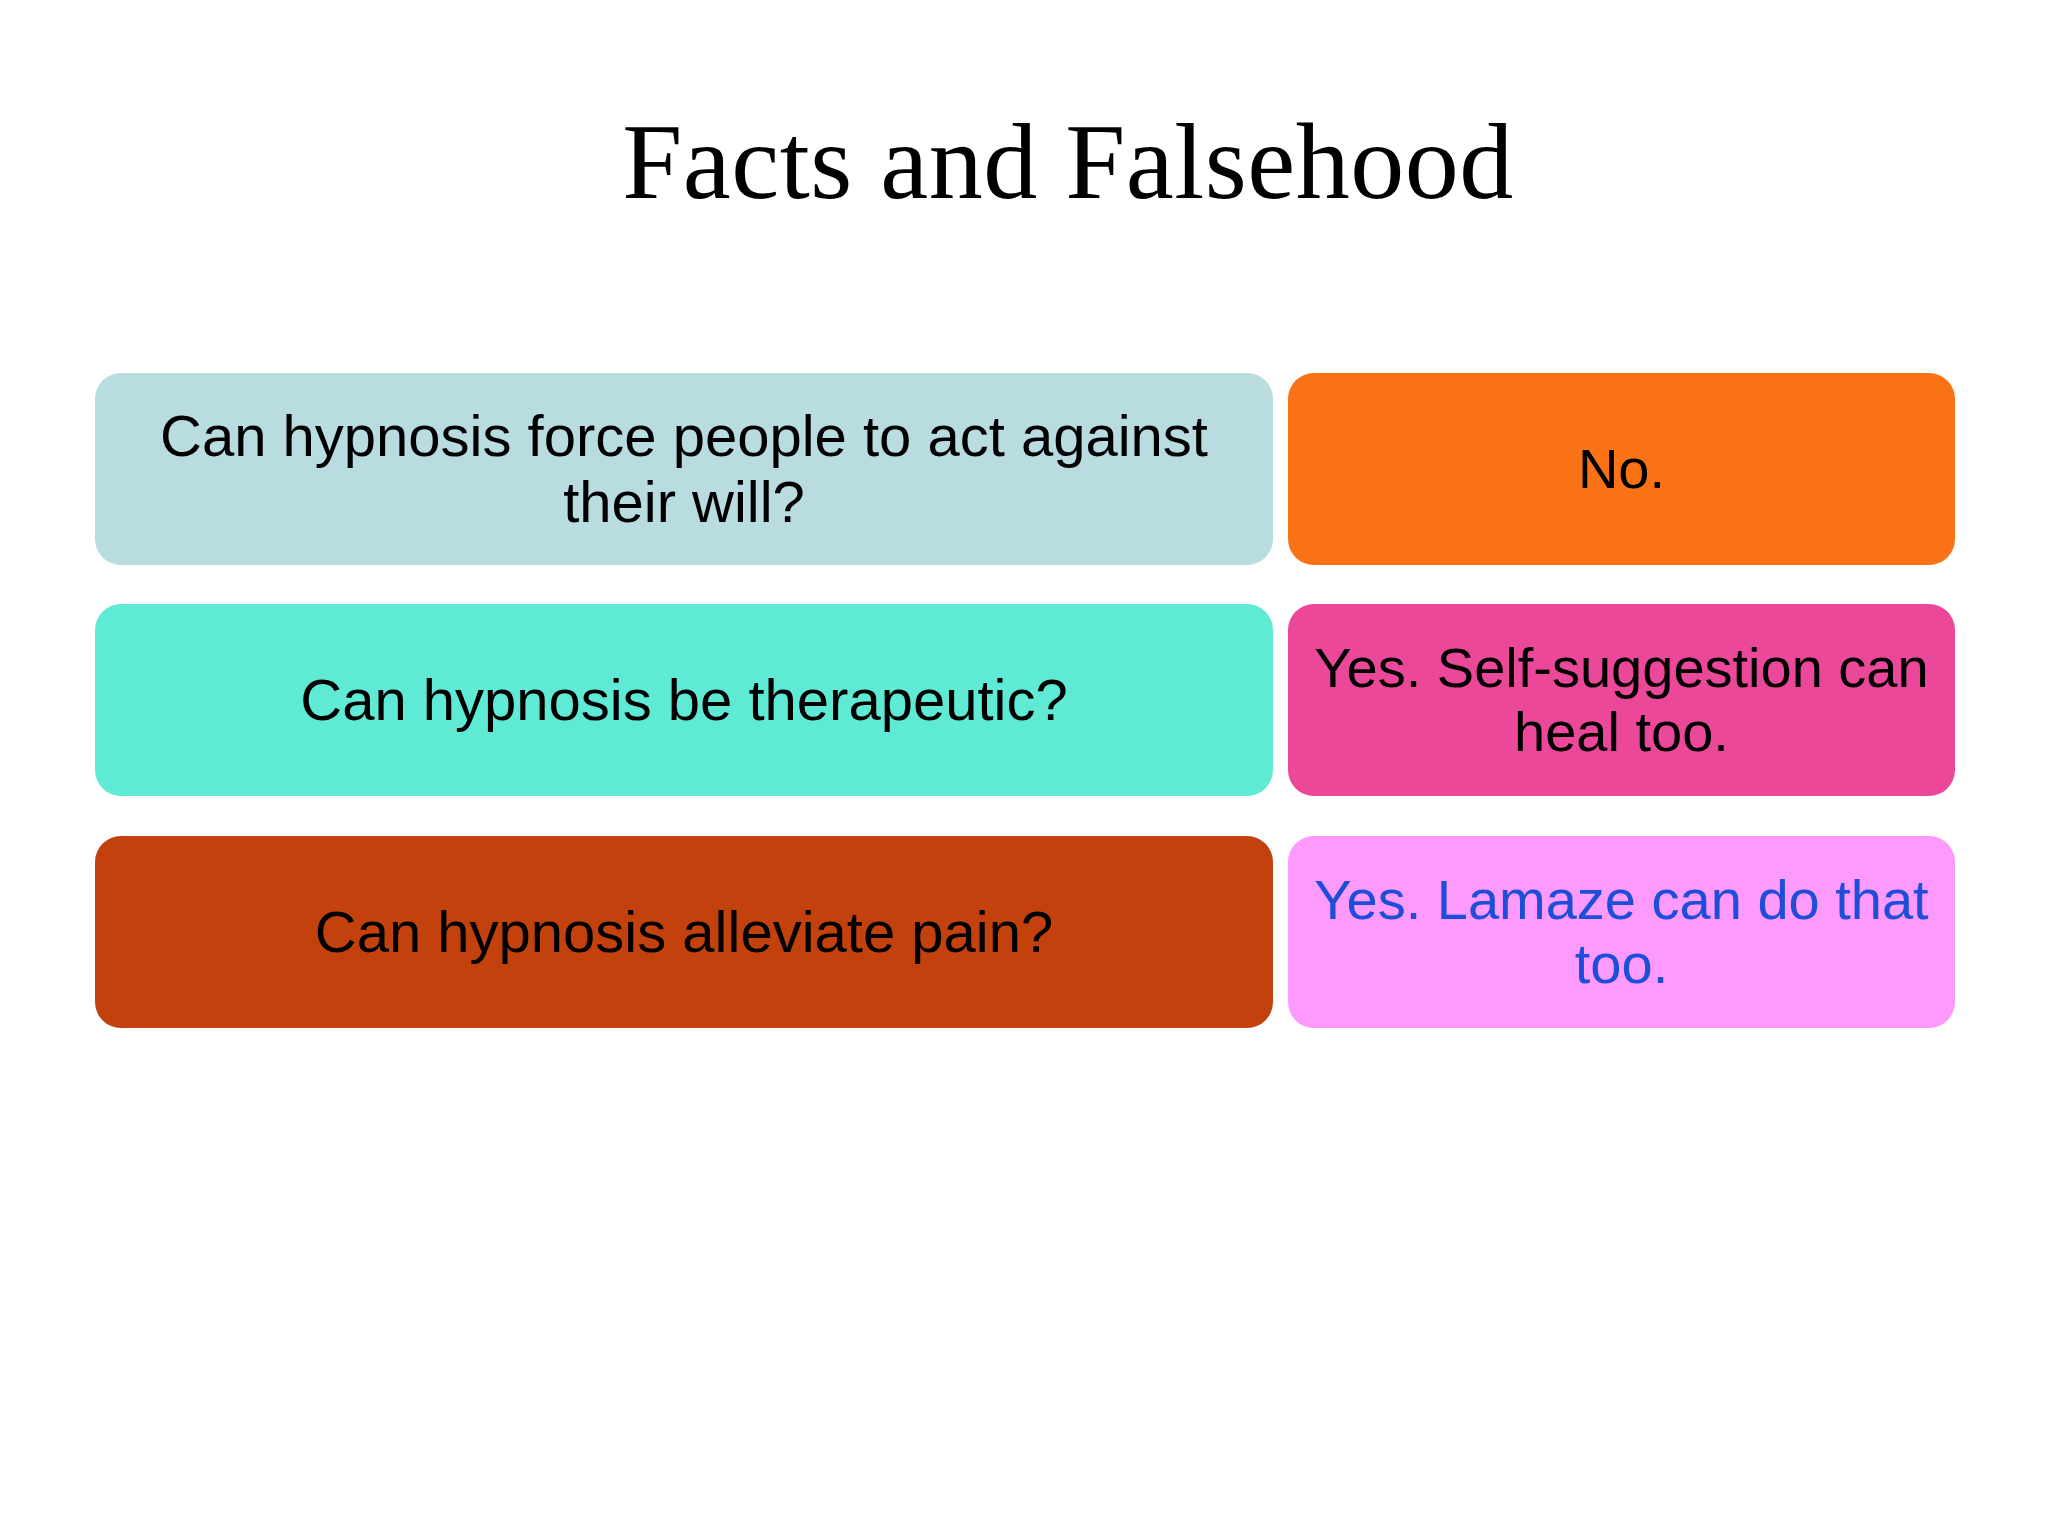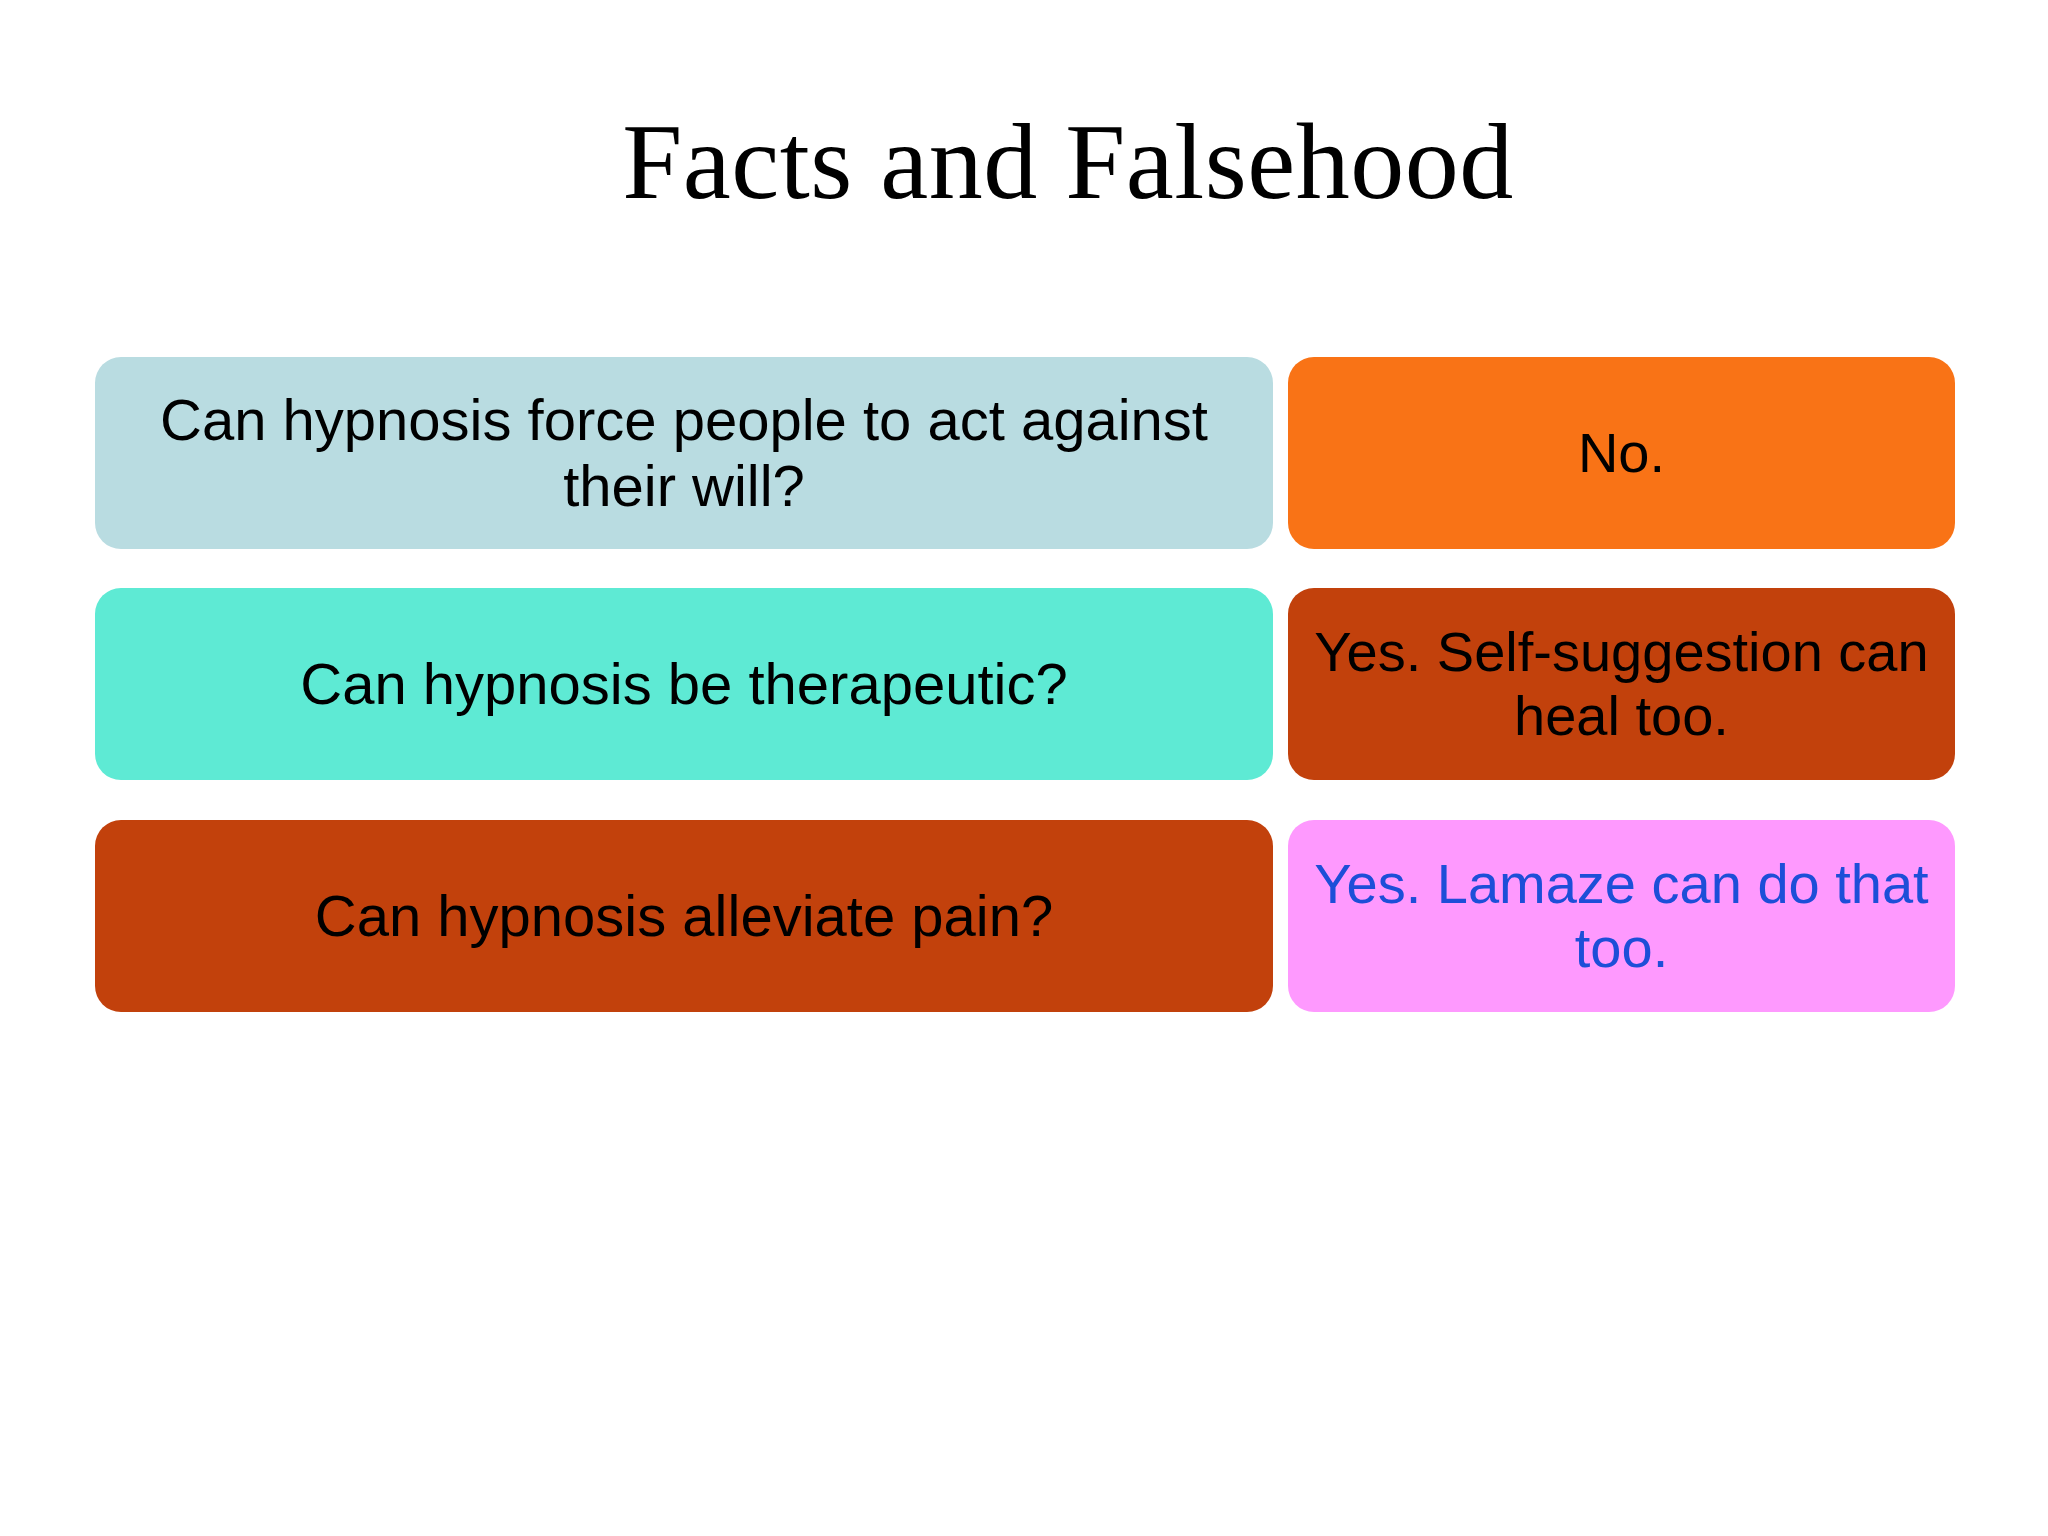--- a/index.html
+++ b/index.html
@@ -32,21 +32,21 @@
     font-weight: 400;
     color: #000000;
     letter-spacing: 0.5px;
     white-space: nowrap;
     padding-left: 44px;
   }
 
   .qa-grid {
     position: absolute;
     left: 0;
-    top: 0;
+    top: 16px;
     width: 2048px;
     height: 1340px;
   }
 
   .qa-row {
     position: absolute;
     left: 0;
     width: 2048px;
     height: 192px;
   }
@@ -108,21 +108,21 @@
       </div>
       <div class="answer-box" style="background: #f97316;">
         <span class="box-text" style="color: rgb(0, 0, 0);">No.</span>
       </div>
     </div>
 
     <div class="qa-row row-1">
       <div class="question-box" style="background: #5eead4; justify-content: flex-end;">
         <span class="box-text" style="color: rgb(0, 0, 0);">Can hypnosis be therapeutic?</span>
       </div>
-      <div class="answer-box" style="background: #c2410c;">
+      <div class="answer-box" style="background: #ec4899;">
         <span class="box-text" style="color: rgb(0, 0, 0);">Yes. Self-suggestion can heal too.</span>
       </div>
     </div>
 
     <div class="qa-row row-2">
       <div class="question-box" style="background: #c2410c;">
         <span class="box-text" style="color: rgb(0, 0, 0);">Can hypnosis alleviate pain?</span>
       </div>
       <div class="answer-box" style="background: rgb(254, 153, 254);">
         <span class="box-text" style="color: #1d4ed8;">Yes. Lamaze can do that too.</span>

